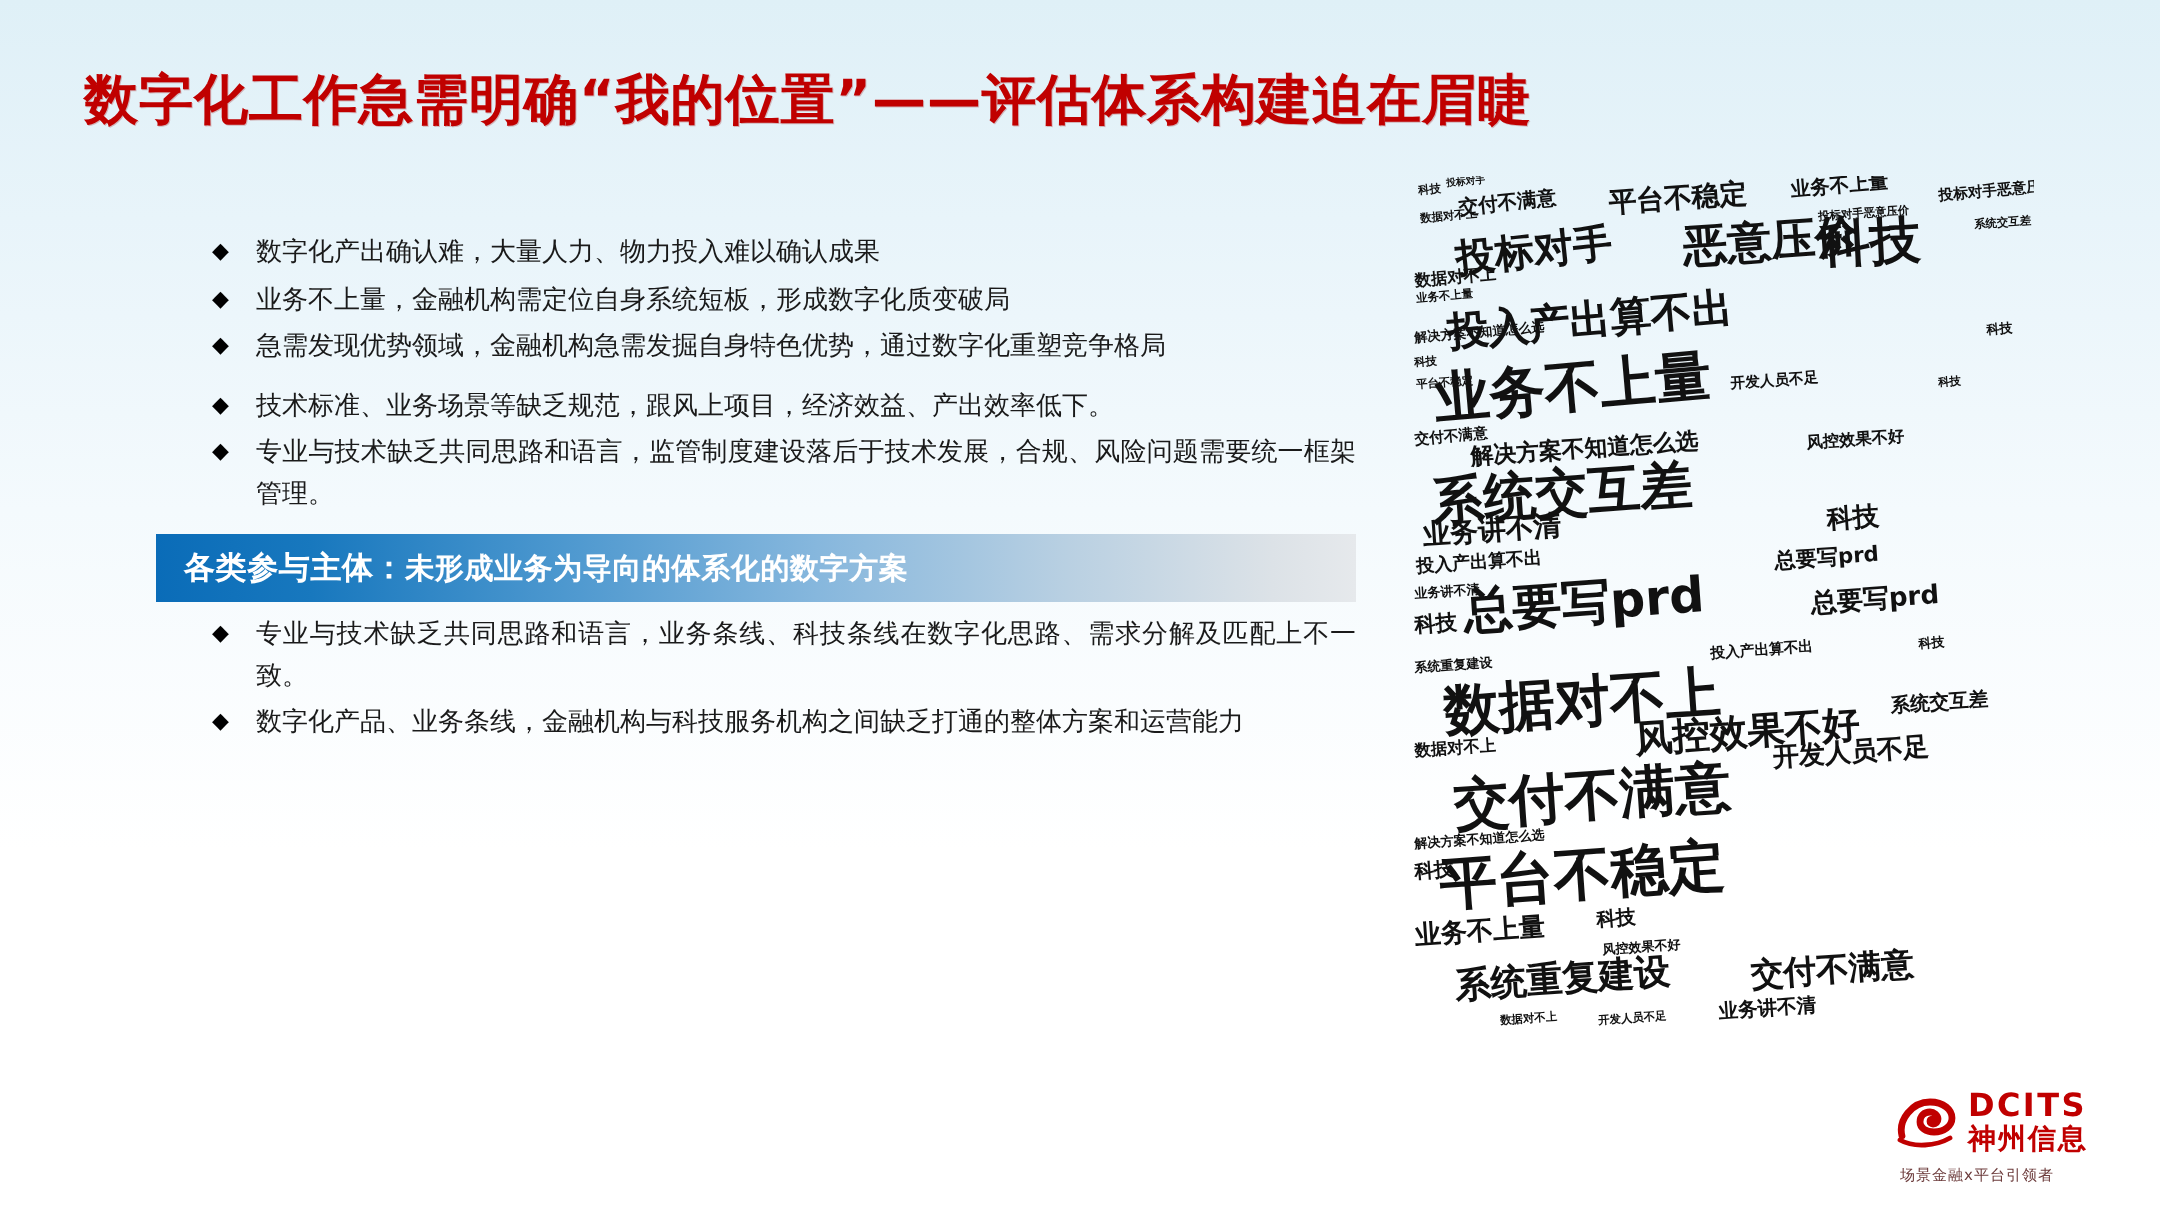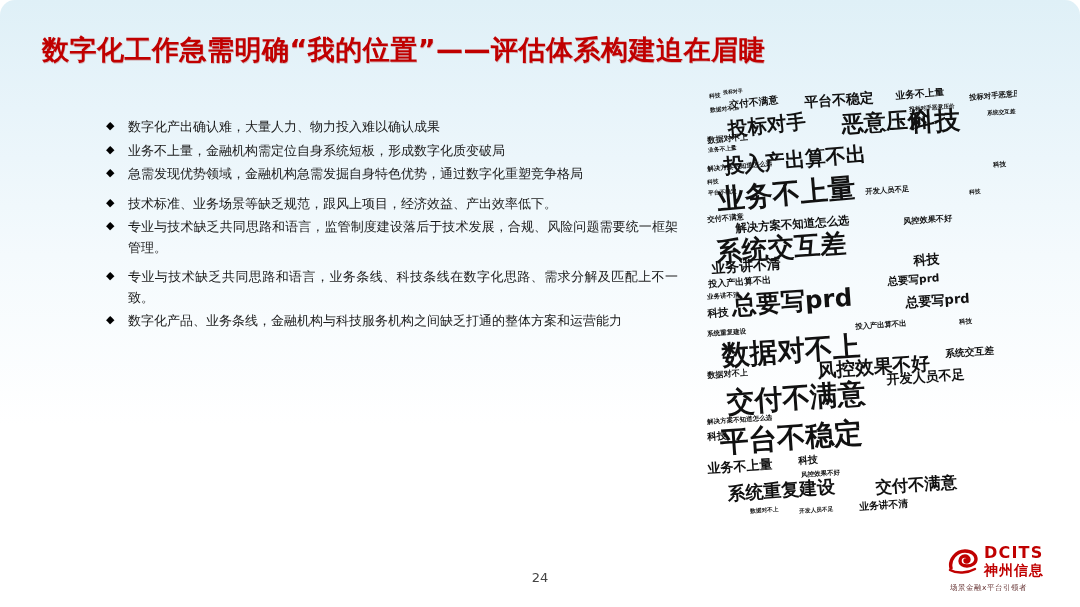--- a/index.html
+++ b/index.html
@@ -11,21 +11,20 @@
     height: 607px;
     overflow: hidden;
     font-family: "DejaVu Sans", "Liberation Sans", sans-serif;
   }
   #slide {
     position: relative;
     width: 1080px;
     height: 607px;
     background: linear-gradient(to bottom, #dff0f7 0%, #e8f4fa 18%, #f4fafd 42%, #ffffff 70%, #ffffff 100%);
     overflow: hidden;
-    border-radius: 15px;
   }
 
   
   #slide-title {
     position: absolute;
     left: 42px;
     top: 32px;
     font-size: 27px;
     font-weight: bold;
     letter-spacing: 0.5px;
@@ -174,20 +173,21 @@
           <li class="bullet"><span class="diamond">◆</span><span class="lead">急需发现优势领域，</span><span>金融机构急需发掘自身特色优势，通过数字化重塑竞争格局</span></li>
         </ul>
       </div>
       <div class="section">
         <ul class="bullets">
           <li class="bullet"><span class="diamond">◆</span><span class="lead">技术标准、业务场景等缺乏规范，</span><span>跟风上项目，经济效益、产出效率低下。</span></li>
           <li class="bullet"><span class="diamond">◆</span><span class="lead">专业与技术缺乏共同思路和语言，</span><span>监管制度建设落后于技术发展，合规、风险问题需要统一框架管理。</span></li>
         </ul>
       </div>
       <div class="section">
+        <div class="section-header"><span class="sh-strong">各类参与主体：</span><span>未形成业务为导向的体系化的数字方案</span></div>
         <ul class="bullets">
           <li class="bullet"><span class="diamond">◆</span><span class="lead">专业与技术缺乏共同思路和语言，</span><span>业务条线、科技条线在数字化思路、需求分解及匹配上不一致。</span></li>
           <li class="bullet"><span class="diamond">◆</span><span class="lead">数字化产品、业务条线，</span><span>金融机构与科技服务机构之间缺乏打通的整体方案和运营能力</span></li>
         </ul>
       </div>
     </div>
 
   <div id="wordcloud">
     <div id="wc-canvas">
         <div class="wc-word" style="left: 24px; top: 12.3034px; font-size: 9.792px; transform: rotate(-6deg);">交付不满意</div>
@@ -240,21 +240,20 @@
         <div class="wc-word" style="left: 92.8px; top: 367.566px; font-size: 9.792px; transform: rotate(-4deg);">科技</div>
         <div class="wc-word" style="left: 22.4px; top: 396.786px; font-size: 17.952px; transform: rotate(-4deg);">系统重复建设</div>
         <div class="wc-word" style="left: 169.6px; top: 392.172px; font-size: 16.32px; transform: rotate(-4deg);">交付不满意</div>
         <div class="wc-word" style="left: 153.6px; top: 413.703px; font-size: 9.792px; transform: rotate(-4deg);">业务讲不清</div>
         <div class="wc-word" style="left: 96px; top: 384.483px; font-size: 6.528px; transform: rotate(-4deg);">风控效果不好</div>
         <div class="wc-word" style="left: 44.8px; top: 421.393px; font-size: 5.712px; transform: rotate(-4deg);">数据对不上</div>
         <div class="wc-word" style="left: 94.4px; top: 421.393px; font-size: 5.712px; transform: rotate(-4deg);">开发人员不足</div>
       </div>
   </div>
 
-  <div id="page-number">24</div>
 
   <div id="logo">
     <svg id="logo-mark" viewBox="0 0 30 26">
       <path d="M3 20 C1 12, 8 3, 17 3 C24 3, 28 7, 28 11 C28 15, 24 18, 19 18 C15 18, 12 16, 12 13 C12 10, 14 8, 17 8 C19 8, 21 9.5, 21 11.5 C21 13, 20 14, 18.5 14 C17.5 14, 17 13.4, 17 12.6 C17 12, 17.4 11.6, 18 11.6" fill="none" stroke="#c00000" stroke-width="3.4" stroke-linecap="round"></path>
       <path d="M2 22 C9 26, 20 25, 27 21" fill="none" stroke="#c00000" stroke-width="2.4" stroke-linecap="round"></path>
     </svg>
     <div id="logo-text">
       <div id="logo-en">DCITS</div>
       <div id="logo-cn">神州信息</div>
     </div>

